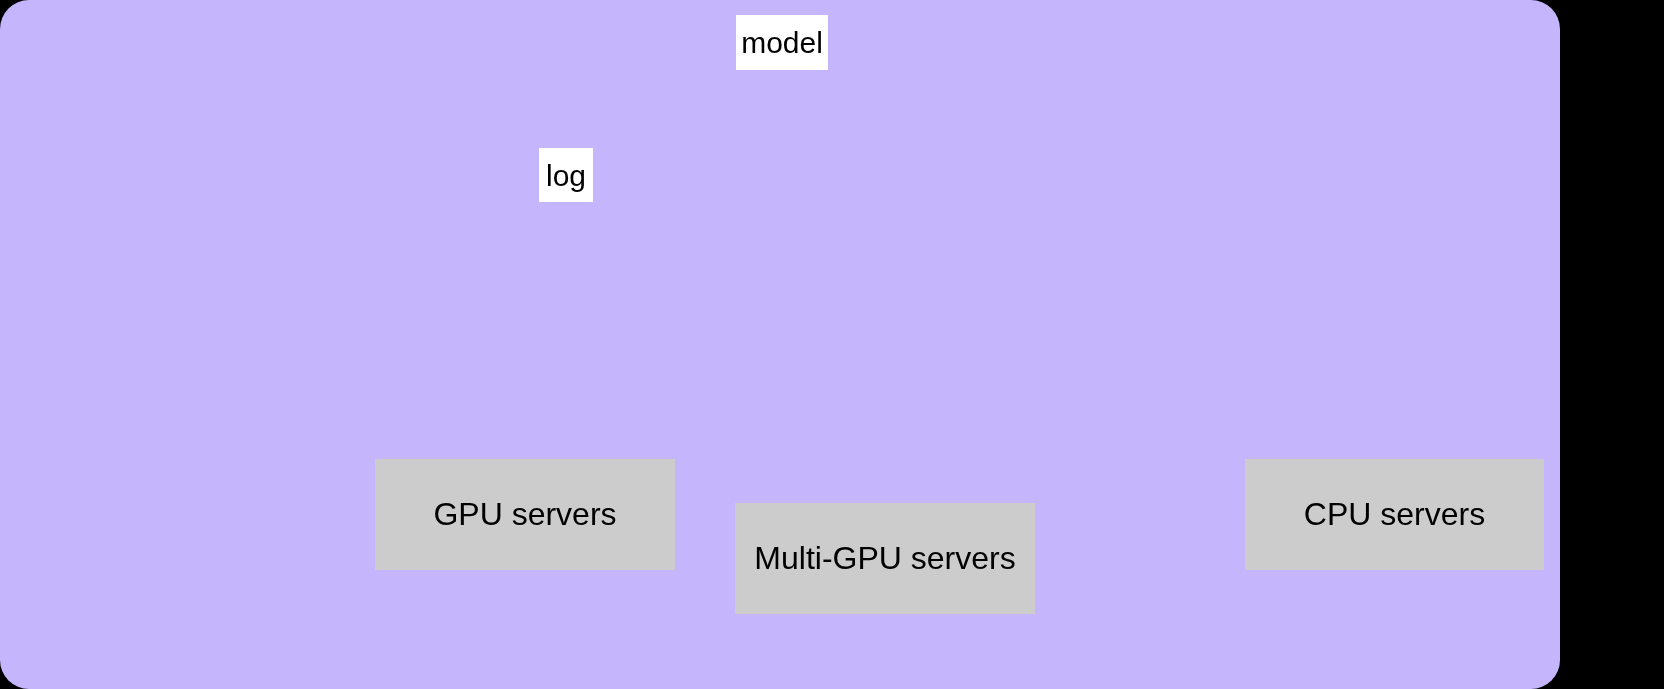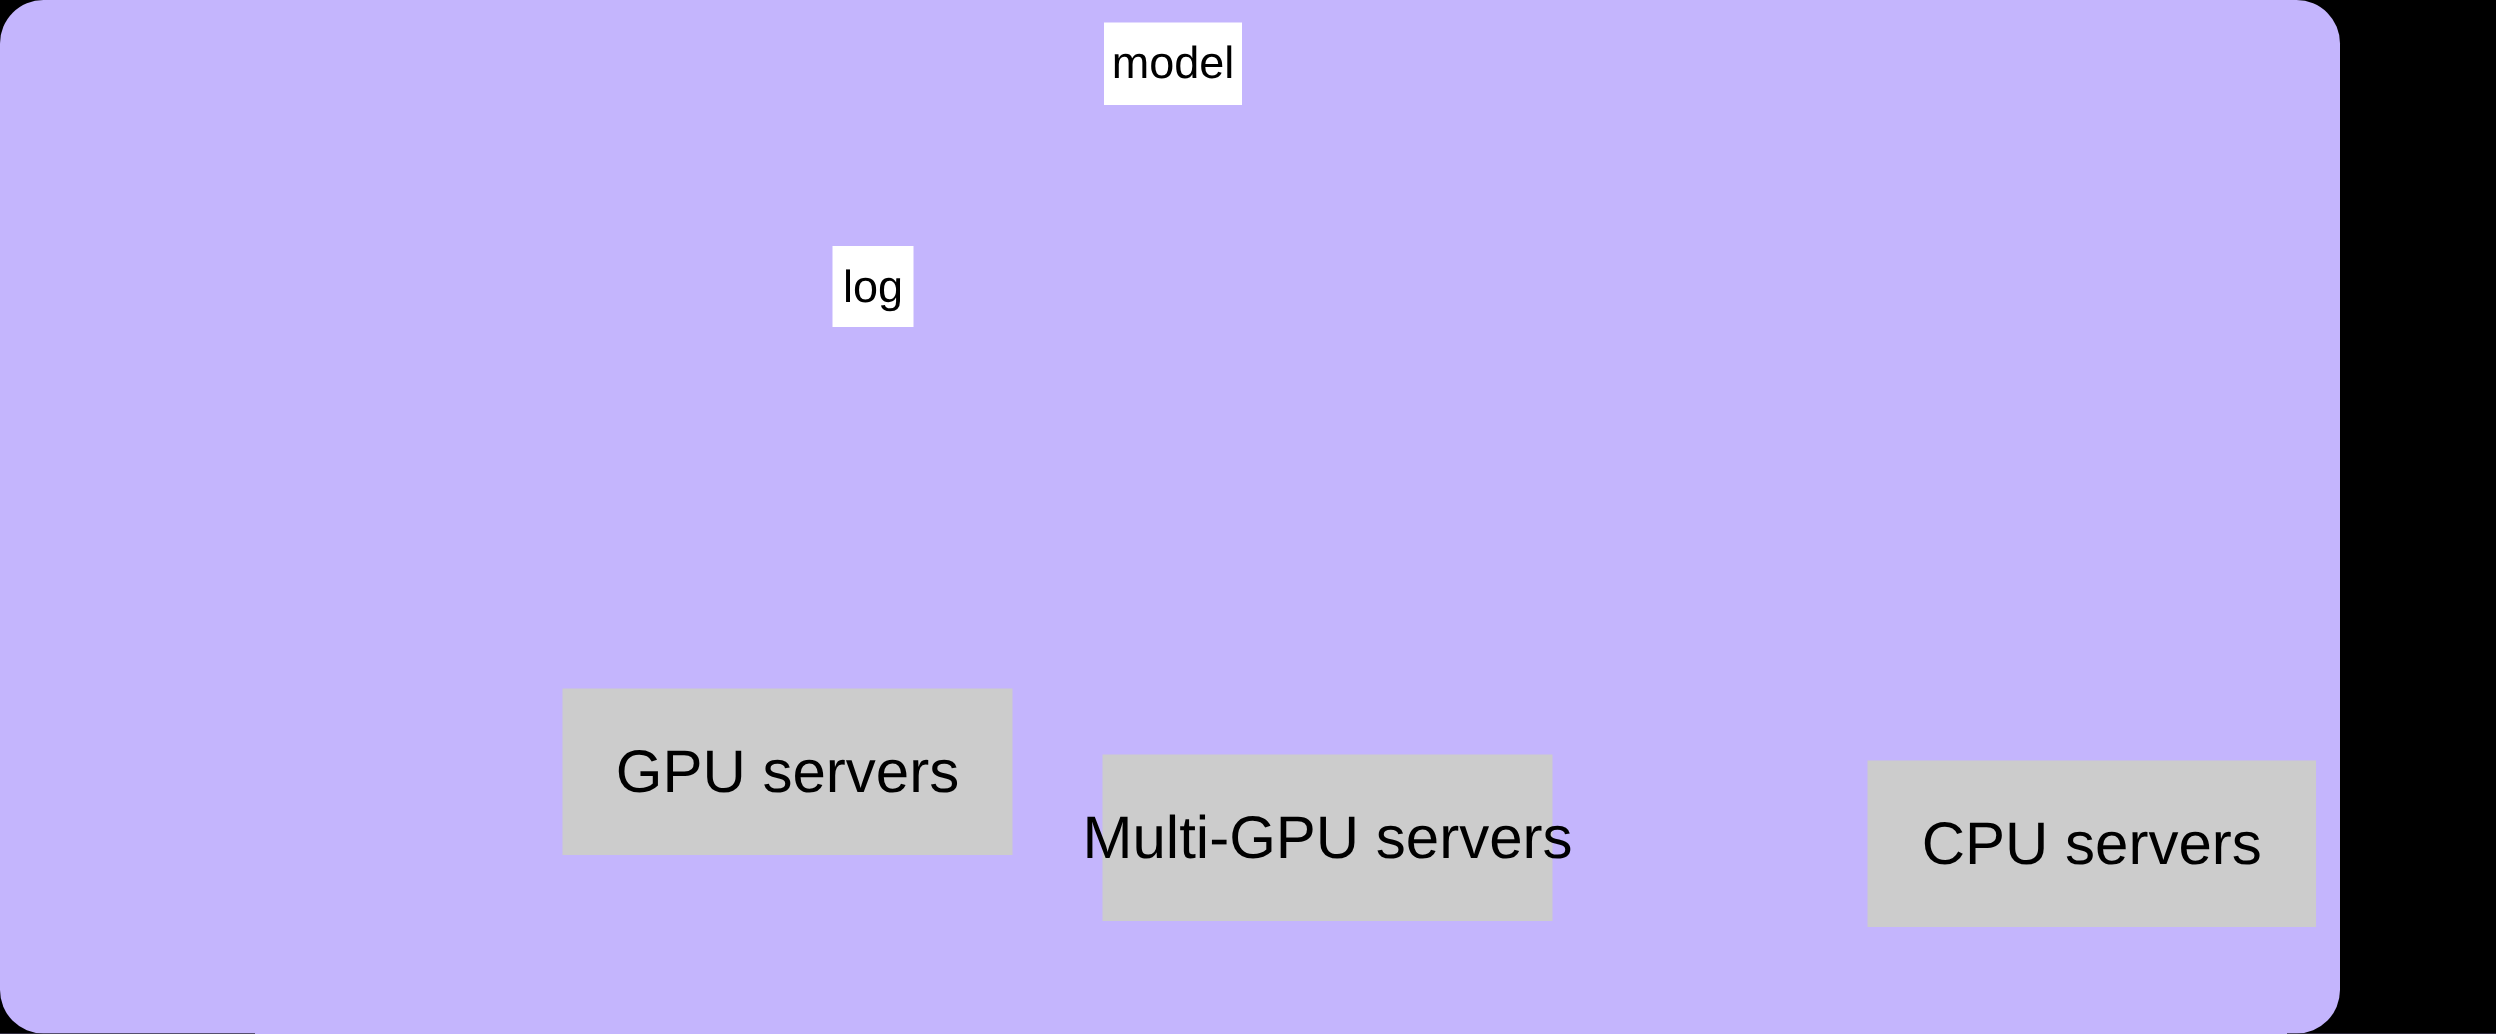--- a/index.html
+++ b/index.html
@@ -36,21 +36,21 @@
 
   
   .node--white {
     background: #ffffff;
     font-size: 30px;
   }
 
   
   .node--gray {
     background: #cccccc;
-    font-size: 40px;
+    font-size: 32px;
   }
 
   
   .edge-layer {
     position: absolute;
     left: 0;
     top: 0;
     width: 1664px;
     height: 689px;
     pointer-events: none;
@@ -62,27 +62,27 @@
 <div id="canvas" style="width: 1560px; height: 689px; background: #c4b5fd; border-radius: 29px;">
 
   <svg class="edge-layer" viewBox="0 0 1664 689" xmlns="http://www.w3.org/2000/svg" aria-hidden="true">
     <g id="edges" stroke="#000000" fill="none" stroke-width="2"></g>
   </svg>
 
   <div id="node-layer">
       <div class="node node--white" style="left: 736px; top: 15px; width: 92px; height: 55px;">
         <span>model</span>
       </div>
-      <div class="node node--white" style="left: 539px; top: 164px; width: 54px; height: 54px; margin-left: 16px;">
+      <div class="node node--white" style="left: 539px; top: 148px; width: 54px; height: 54px;">
         <span>log</span>
       </div>
       <div class="node node--gray" style="left: 375px; top: 459px; width: 300px; height: 111px;">
         <span>GPU servers</span>
       </div>
       <div class="node node--gray" style="left: 735px; top: 459px; width: 300px; height: 111px; margin-top: 44px;">
         <span>Multi-GPU servers</span>
       </div>
-      <div class="node node--gray" style="left: 1245px; top: 459px; width: 299px; height: 111px; margin-top: 48px;">
+      <div class="node node--gray" style="left: 1245px; top: 459px; width: 299px; height: 111px;">
         <span>CPU servers</span>
       </div>
     </div>
 
 </div>
 
 </body></html>

